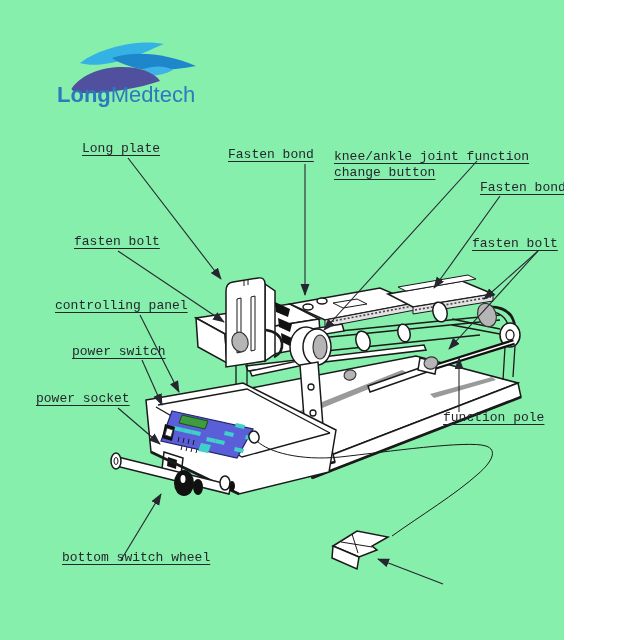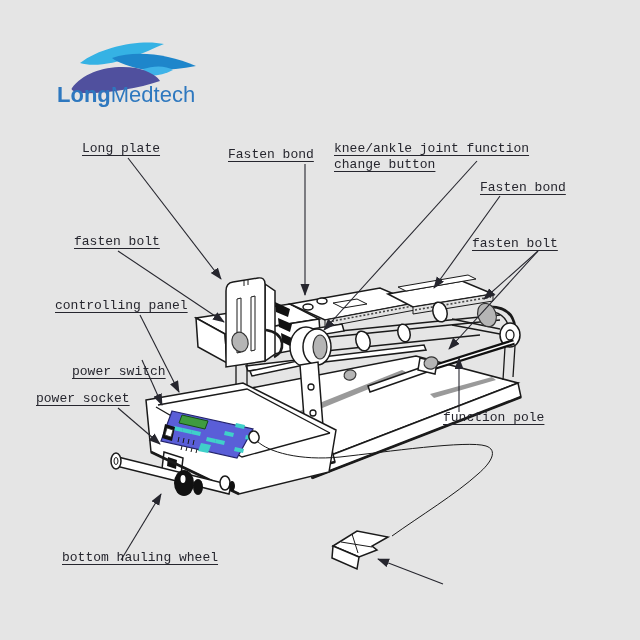--- a/index.html
+++ b/index.html
@@ -1,22 +1,22 @@
 <!DOCTYPE html>
 <html><head>
 <meta charset="utf-8">
 <style>
   html,body{margin:0;padding:0;background:#fff;}
-  #stage{position:relative;width:640px;height:640px;background:#e5e5e5;overflow:hidden;
+  #stage{position:relative;width:564px;height:640px;background:#86efac;overflow:hidden;
          font-family:"Liberation Mono",monospace;}
   
   .lbl{position:absolute;font-size:13px;line-height:16px;color:#26262e;
        text-decoration:underline;text-underline-offset:3px;text-decoration-thickness:1px;
        white-space:pre;letter-spacing:0px;}
-  .lbl.wrap{white-space:normal;}
+  .lbl.wrap{white-space:normal;margin-top:8px;}
   
   #logo{position:absolute;left:52px;top:34px;width:160px;height:80px;}
   #logo-text{position:absolute;left:57px;top:82px;font-family:"Liberation Sans",sans-serif;
              font-size:22px;color:#2e78bf;letter-spacing:0px;}
   #logo-text .b{font-weight:bold;}
   
   #mk{position:absolute;left:0;top:0;}
   .sw{fill:#ffffff;stroke:#1a1a1a;stroke-width:1.5;}
   .s {fill:none;stroke:#1a1a1a;stroke-width:1.3;}
   .s2{fill:none;stroke:#1a1a1a;stroke-width:2.6;}
@@ -200,18 +200,18 @@
     </g>
   </svg>
 
   <div class="lbl" style="left:82px;top:141px;">Long plate</div>
   <div class="lbl" style="left:228px;top:147px;">Fasten bond</div>
   <div class="lbl wrap" style="left:334px;top:141px;width:205px;">knee/ankle joint function change button</div>
   <div class="lbl" style="left:480px;top:180px;">Fasten bond</div>
   <div class="lbl" style="left:74px;top:234px;">fasten bolt</div>
   <div class="lbl" style="left:472px;top:236px;">fasten bolt</div>
   <div class="lbl" style="left:55px;top:298px;text-decoration:underline;">controlling panel</div>
-  <div class="lbl" style="left:72px;top:344px;margin-top:20px;">power switch</div>
+  <div class="lbl" style="left:72px;top:344px;">power switch</div>
   <div class="lbl" style="left:36px;top:391px;text-align:right;">power socket</div>
   <div class="lbl" style="left:443px;top:410px;">function pole</div>
-  <div class="lbl" style="left:62px;top:550px;">bottom hauling wheel</div>
+  <div class="lbl" style="left:62px;top:550px;">bottom switch wheel</div>
 
 </div>
 
 </body></html>

